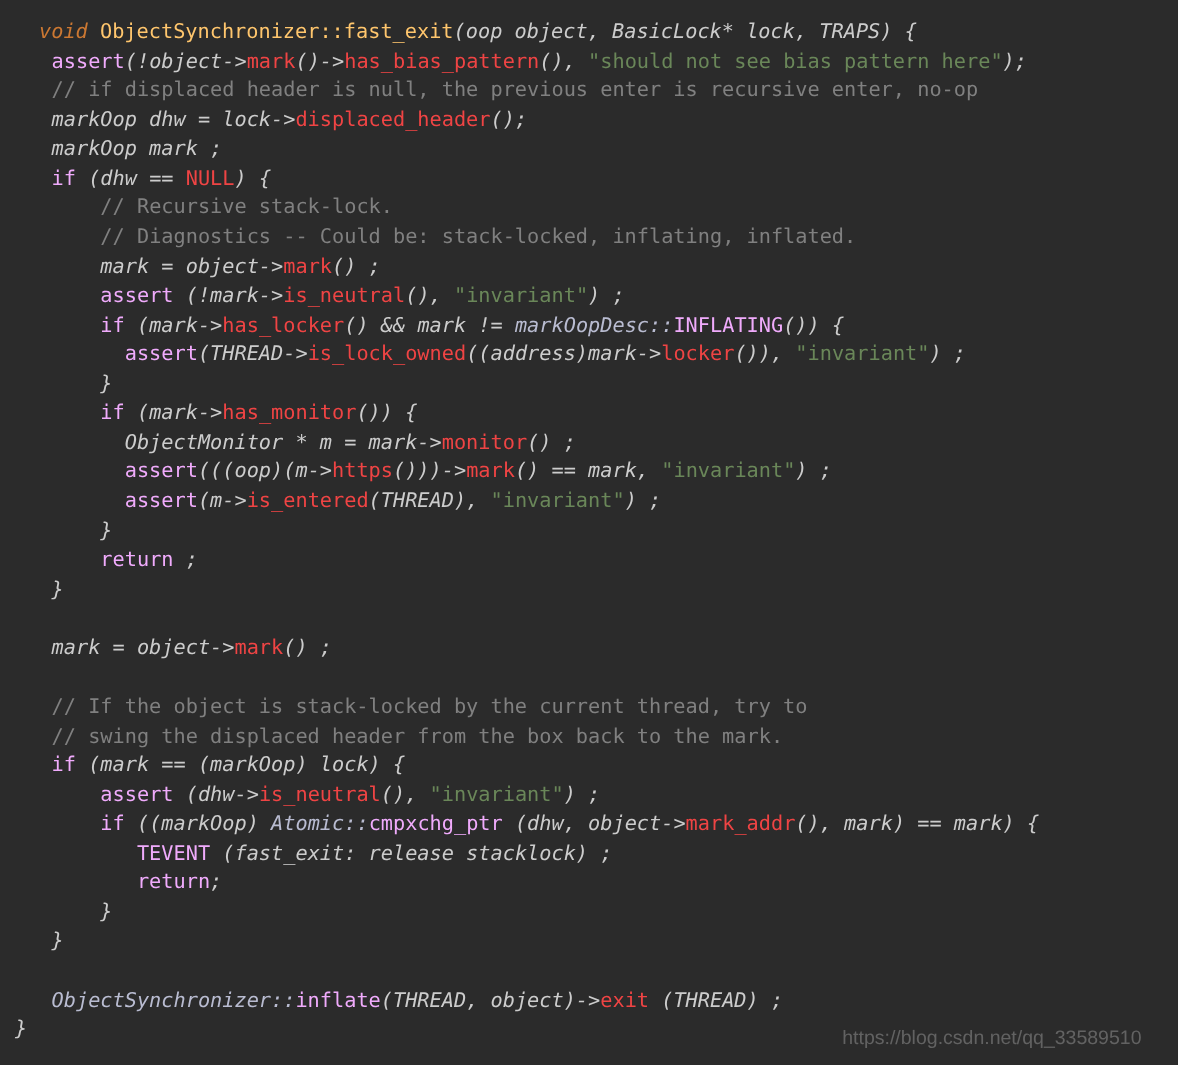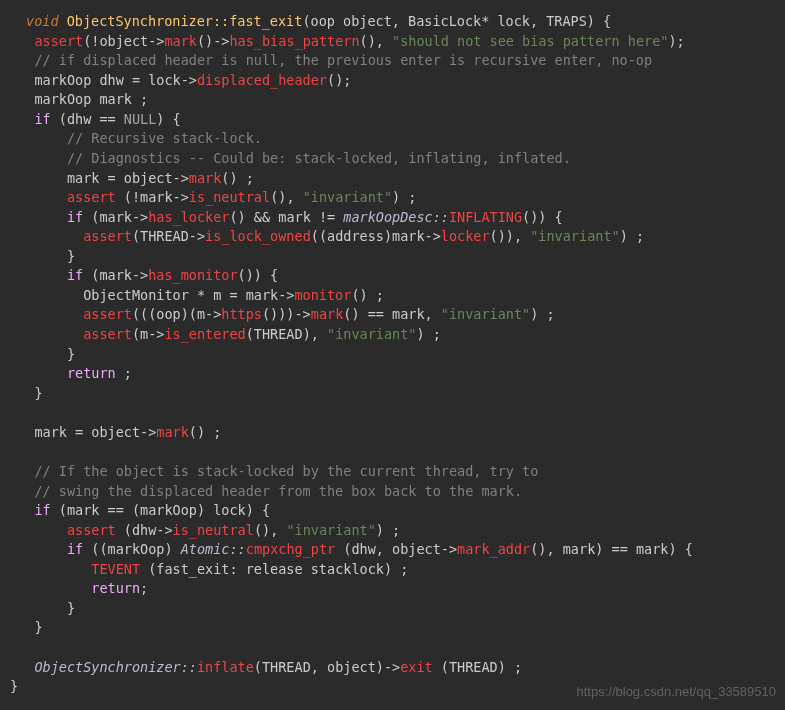--- a/index.html
+++ b/index.html
@@ -11,31 +11,31 @@
     padding: 12px 10px;
     width: 785px;
     height: 710px;
     overflow: hidden;
     position: relative;
   }
   pre { white-space: pre; }
   .kw { color: #cc7832; font-style: italic; margin-left: 16px; }
   .typekey { color: #f0abfc; }
   .fn { color: #ffc66d; }
-  .fncall { color: #ef4444; }
+  .fncall { color: #f0abfc; }
   .member { color: #ef4444; }
   .str { color: #6a8759; }
   .com { color: #808080; }
-  .def { color: #cccccc; }
-  .const { color: #a3a3a3; }
+  .def { color: #cccccc; font-style: italic; }
+  .const { color: #ef4444; }
   .ns { color: #b9bcd1; font-style: italic; }
   .watermark {
     position: absolute;
     bottom: 8px;
-    right: 9px;
+    right: 24px;
     color: rgba(200,200,200,0.35);
     font-size: 13px;
     font-family: sans-serif;
   }
 </style>
 </head>
 <body>
 
 <pre><span class="kw">void</span> <span class="fn"><span>ObjectSynchronizer::</span><span>fast_exit</span></span><span class="def">(oop object, BasicLock* lock, TRAPS) {</span>
    <span class="fncall">assert</span><span class="def">(!object-&gt;</span><span class="member">mark</span><span class="def">()-&gt;</span><span class="member">has_bias_pattern</span><span class="def">(), </span><span class="str">"should not see bias pattern here"</span><span class="def">);</span>

